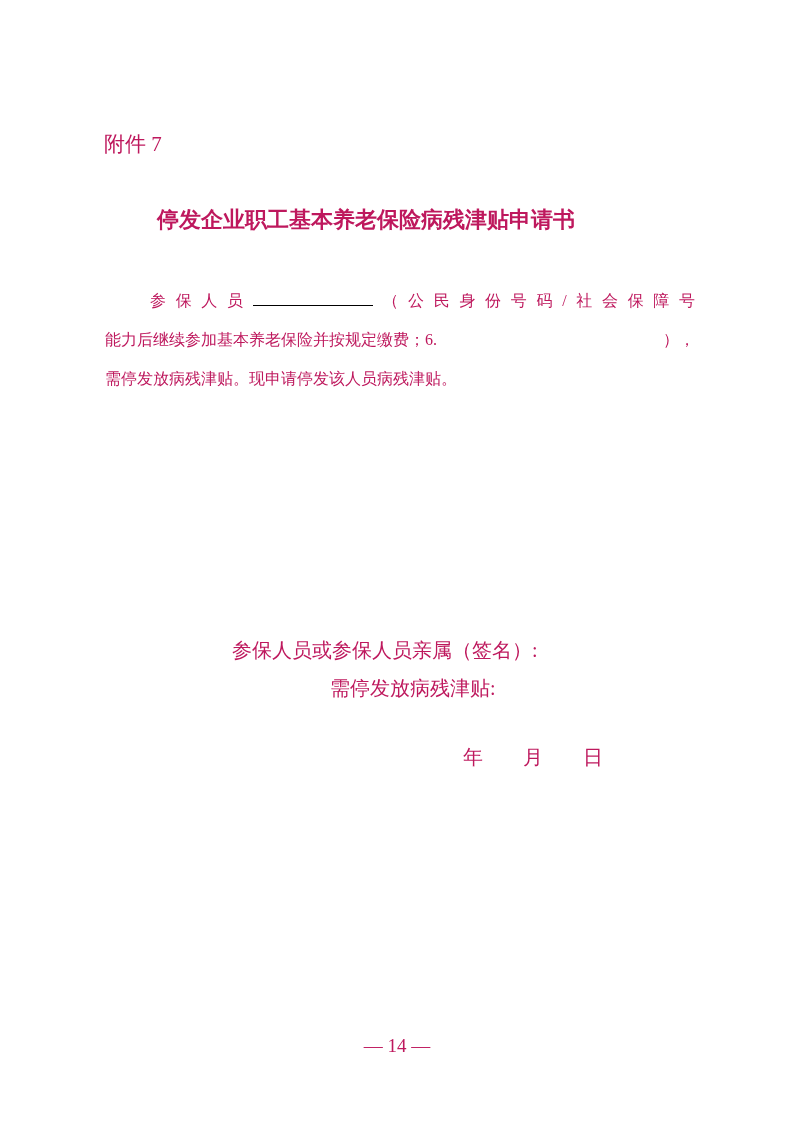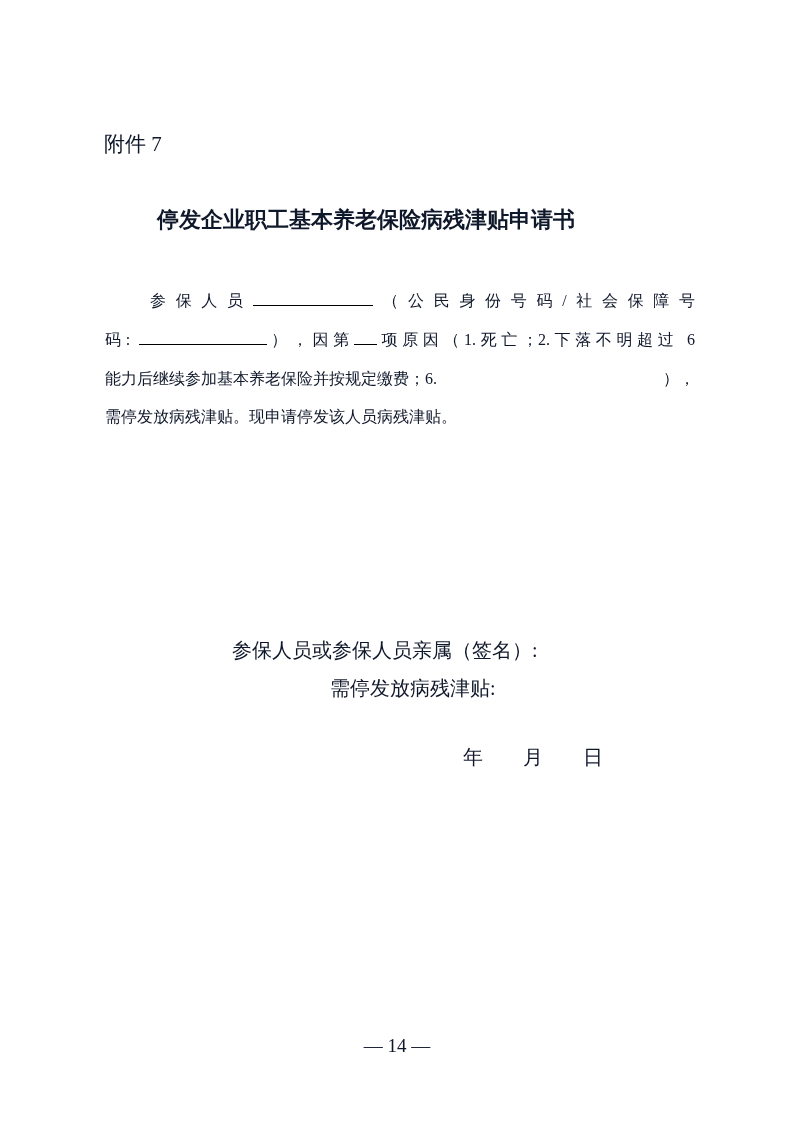--- a/index.html
+++ b/index.html
@@ -2,21 +2,21 @@
 <html><head>
 <meta charset="utf-8">
 <style>
   html, body { margin: 0; padding: 0; background: #888; }
   .page {
     position: relative;
     width: 794px;
     height: 1123px;
     margin: 0 auto;
     background: #ffffff;
-    color: #0f172a;
+    color: #be185d;
     font-family: "Liberation Serif", "DejaVu Serif", serif;
     overflow: hidden;
   }
   .attachment {
     position: absolute;
     left: 104px;
     top: 131px;
     font-size: 21px;
     line-height: 26px;
   }
@@ -81,21 +81,20 @@
 <div class="page">
 
   <div class="attachment">附件 7</div>
 
   <div class="title">停发企业职工基本养老保险病残津贴申请书</div>
 
   <div class="docbody">
 
     <div class="jline indent1"><span>参保人员</span><span class="blank blank-name"></span><span>（公民身份号码/社会保障号</span></div>
 
-    <div class="jline"><span>码: </span><span class="blank blank-id"></span><span>），因第</span><span class="blank blank-reason"></span><span>项原因（1.死亡；2.下落不明超过 6</span></div>
 
 
     <div class="fline">
         <span>能力后继续参加基本养老保险并按规定缴费；6.</span>
         <span class="sp"></span>
         <span>），</span>
       </div>
 
     <div class="nline">需停发放病残津贴。现申请停发该人员病残津贴。</div>
 

